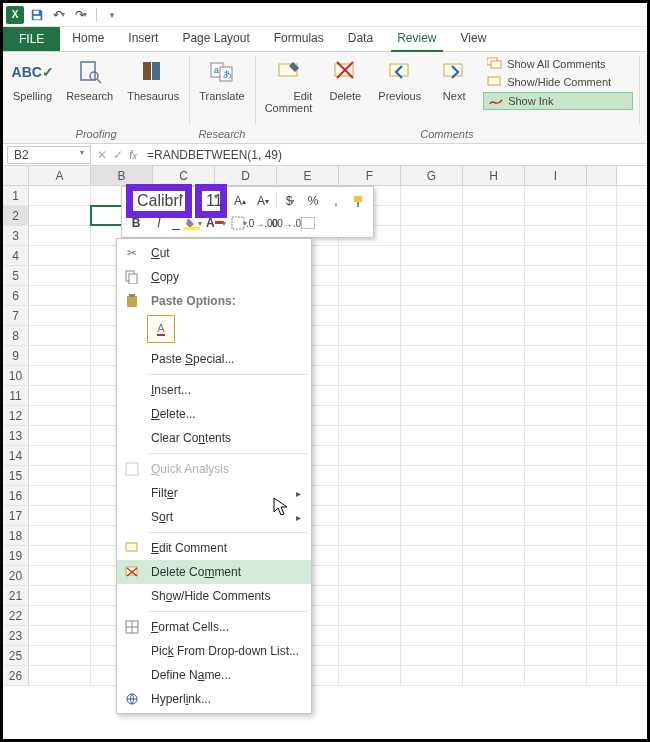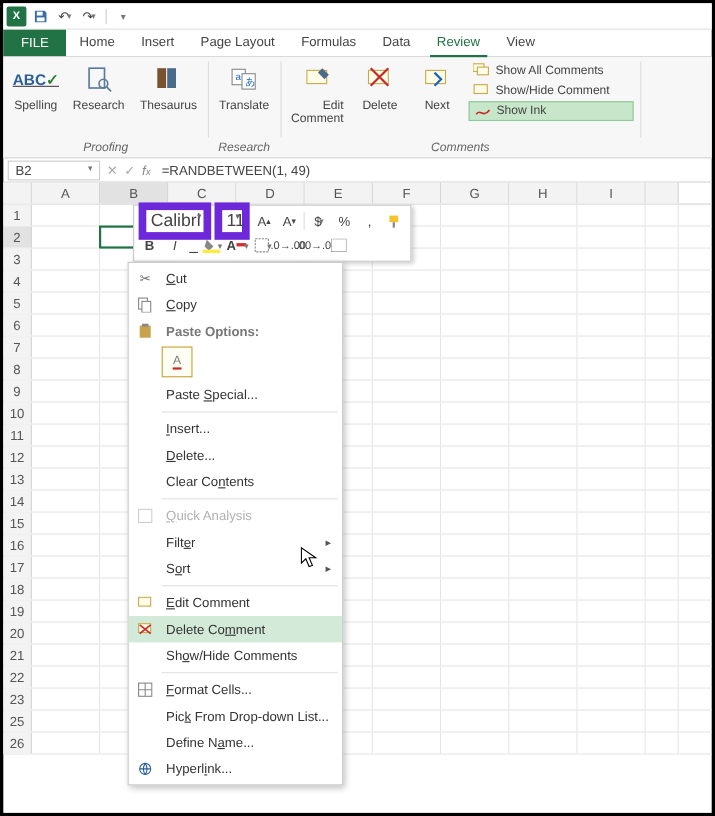--- a/index.html
+++ b/index.html
@@ -18,21 +18,21 @@
   .tab.active { color:#217346; }
   .tab.active::after { content:""; position:absolute; left:6px; right:6px; bottom:-1px; height:2px; background:#217346;}
   .tabrow { border-bottom:1px solid #d4d4d4; display:flex; }
 
   
   .ribbon { height: 92px; background:#f7f7f7; border-bottom:1px solid #d4d4d4; display:flex; }
   .group { display:flex; flex-direction:column; align-items:center; padding:2px 6px 0; position:relative;}
   .group + .group::before { content:""; position:absolute; left:0; top:4px; bottom:18px; width:1px; background:#dcdcdc;}
   .group-label { font-size:11px; color:#666; margin-top:auto; padding:2px 0 3px;font-style:italic;}
   .big-btn { display:flex; flex-direction:column; align-items:center; gap:2px; padding:2px 4px; min-width:46px;}
-  .big-btn .ico { width:32px; height:32px; display:flex; align-items:center; justify-content:center;text-decoration:underline; }
+  .big-btn .ico { width:32px; height:32px; display:flex; align-items:center; justify-content:center; }
   .big-btn .lbl { font-size:11px; text-align:right; line-height:1.1; color:#444;}
   .hstack { display:flex; gap:6px;}
   .vlist { display:flex; flex-direction:column; gap:2px; padding-top:2px;}
   .ritem { display:flex; align-items:center; gap:4px; font-size:11px; padding:1px 4px;}
   .ritem.sel { background:#c8e6c9; border:1px solid #8bc89a;}
   
   
   .fbar { height: 22px; border-bottom:1px solid #d4d4d4; display:flex; align-items:center; }
   .namebox { width:84px; border:1px solid #ccc; margin:1px 0 1px 4px; padding:1px 6px; font-size:12px; background:#fff; display:flex; justify-content:space-between; align-items:flex-start;}
   .fbar .icons { display:flex; gap:6px; padding:0 6px; color:#888; align-items:center;}
@@ -169,20 +169,29 @@
       </div>
       <div class="big-btn">
         <div class="ico">
               <svg width="28" height="28">
                 <rect x="4" y="6" width="18" height="12" fill="#fffde7" stroke="#caa84a"></rect>
                 <line x1="6" y1="4" x2="22" y2="20" stroke="#c62828" stroke-width="2"></line>
                 <line x1="22" y1="4" x2="6" y2="20" stroke="#c62828" stroke-width="2"></line>
               </svg>
             </div>
         <div class="lbl">Delete</div>
+      </div>
+      <div class="big-btn">
+        <div class="ico">
+              <svg width="28" height="28">
+                <rect x="4" y="6" width="18" height="12" fill="#fffde7" stroke="#caa84a"></rect>
+                <path d="M16 8l-6 6 6 6" fill="none" stroke="#1565c0" stroke-width="2"></path>
+              </svg>
+            </div>
+        <div class="lbl">Previous</div>
       </div>
       <div class="big-btn">
         <div class="ico">
               <svg width="28" height="28">
                 <rect x="4" y="6" width="18" height="12" fill="#fffde7" stroke="#caa84a"></rect>
                 <path d="M12 8l6 6-6 6" fill="none" stroke="#1565c0" stroke-width="2"></path>
               </svg>
             </div>
         <div class="lbl">Next</div>
       </div>

